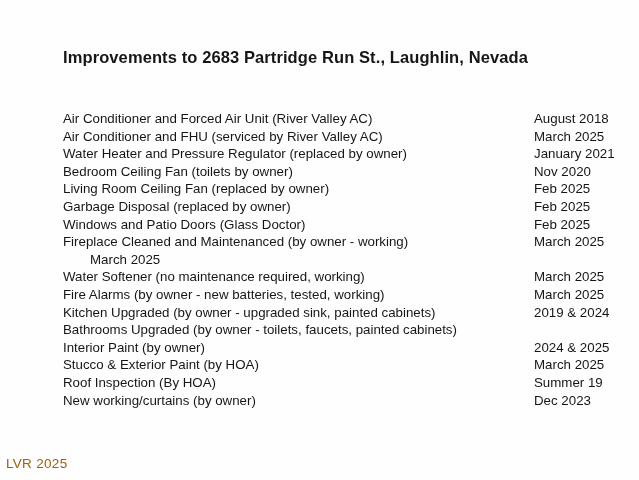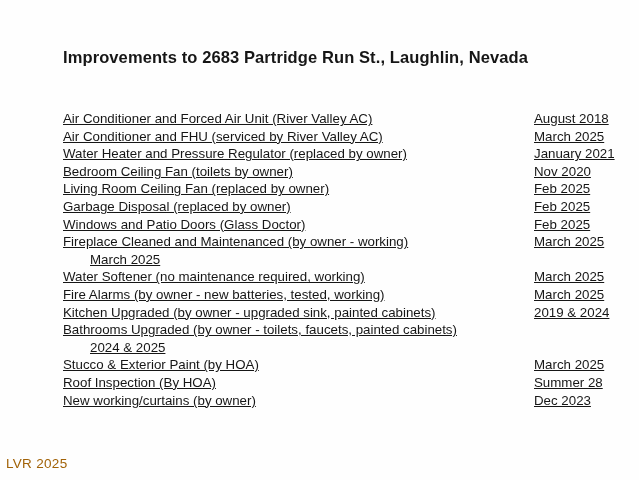--- a/index.html
+++ b/index.html
@@ -31,21 +31,20 @@
     top: 110px;
     width: 540px;
   }
   .improvement-row {
     display: flex;
     align-items: flex-end;
     height: 17.6px;
     line-height: 17.6px;
     font-size: 13.3px;
     white-space: nowrap;
-    text-decoration: underline;
   }
   .improvement-item {
     width: 444px;
     flex: 0 0 444px;
     overflow: hidden;
   }
   .improvement-date {
     flex: 1;
     margin-left: 27px;
   }
@@ -110,29 +109,30 @@
       <span class="improvement-date">March 2025</span>
     </div>
     <div class="improvement-row">
       <span class="improvement-item">Kitchen Upgraded (by owner - upgraded sink, painted cabinets)</span>
       <span class="improvement-date">2019 &amp; 2024</span>
     </div>
     <div class="improvement-row">
       <span class="improvement-item">Bathrooms Upgraded (by owner - toilets, faucets, painted cabinets)</span>
     </div>
     <div class="improvement-row">
+      <span class="improvement-item">Interior Paint (by owner)</span>
       <span class="improvement-date">2024 &amp; 2025</span>
     </div>
     <div class="improvement-row">
       <span class="improvement-item">Stucco &amp; Exterior Paint (by HOA)</span>
       <span class="improvement-date">March 2025</span>
     </div>
     <div class="improvement-row">
       <span class="improvement-item">Roof Inspection (By HOA)</span>
-      <span class="improvement-date">Summer 28</span>
+      <span class="improvement-date">Summer 19</span>
     </div>
     <div class="improvement-row">
       <span class="improvement-item">New working/curtains (by owner)</span>
       <span class="improvement-date">Dec 2023</span>
     </div>
   </div>
 
   <div class="watermark">LVR 2025</div>
 
 </div>

